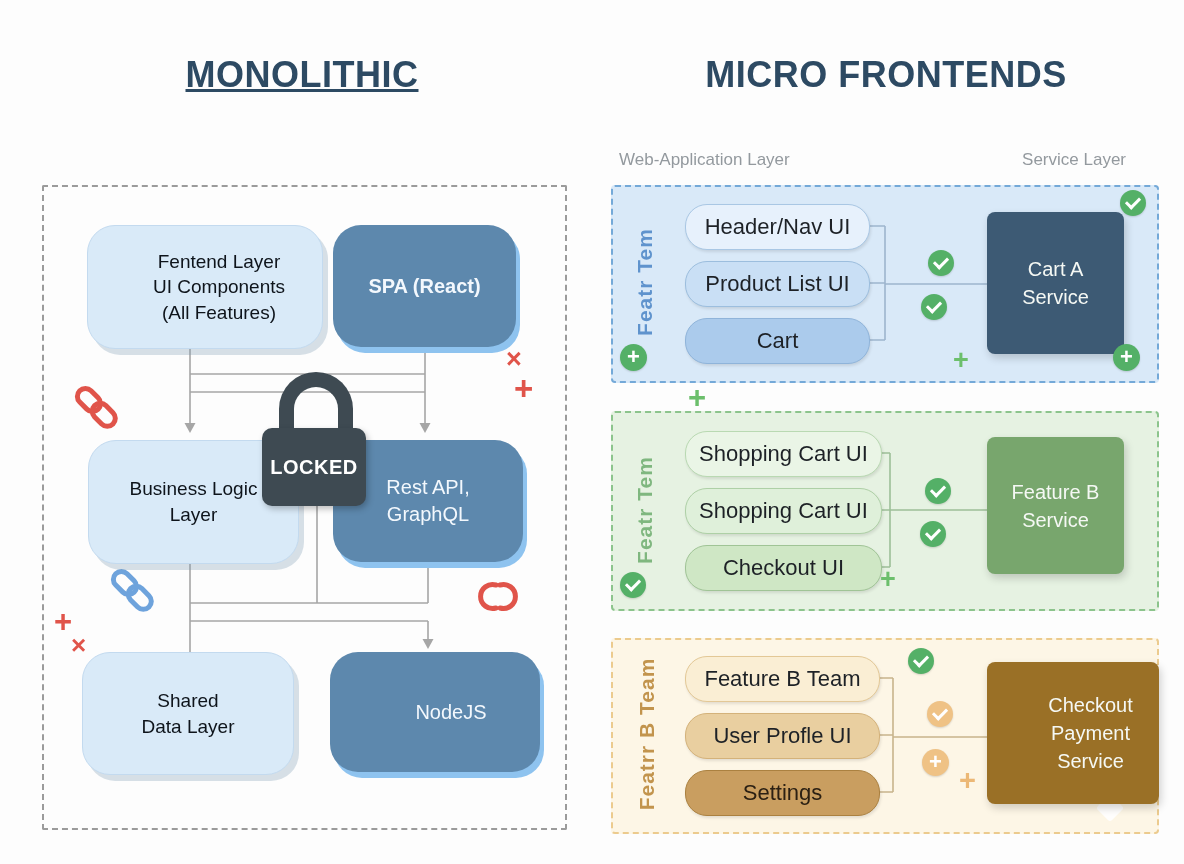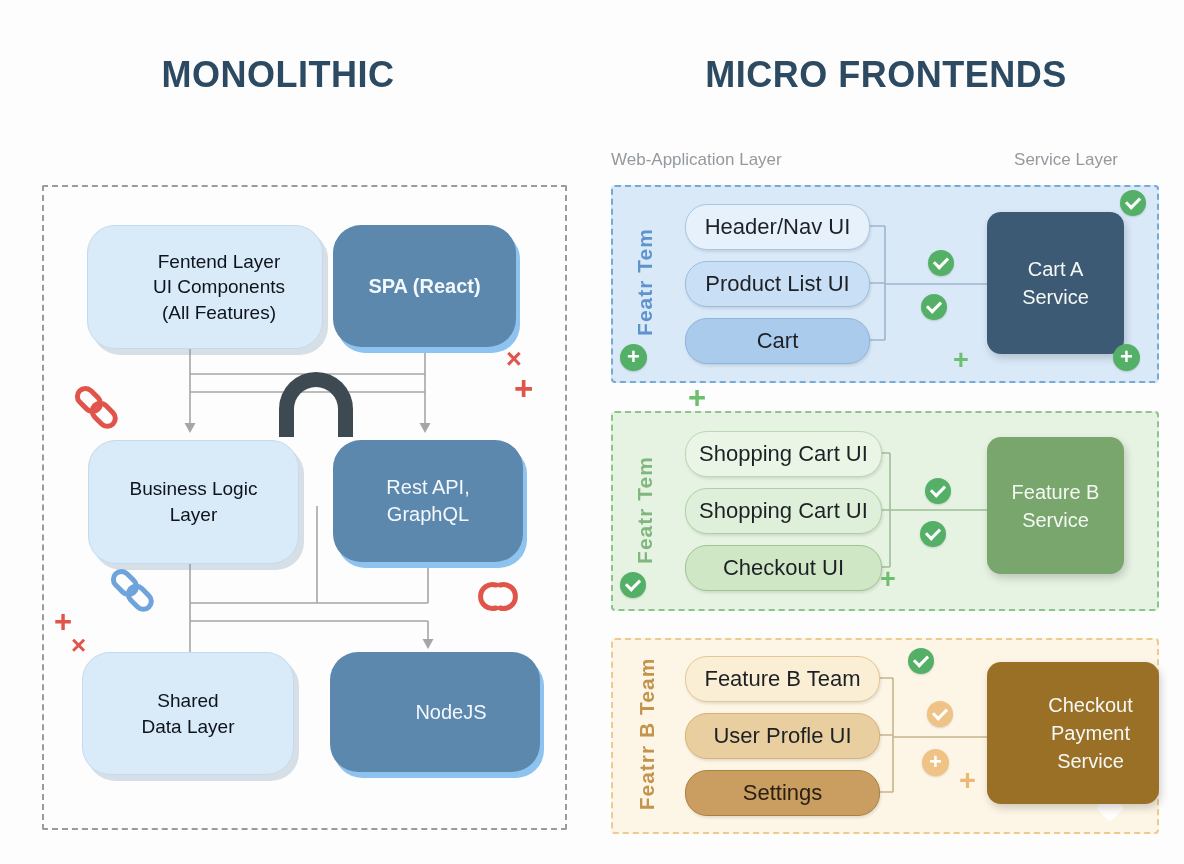--- a/index.html
+++ b/index.html
@@ -6,24 +6,24 @@
   body{
     width:1184px;height:864px;position:relative;overflow:hidden;
     background:#fdfdfd;
     font-family:"Liberation Sans", sans-serif;
   }
   
   .title{
     position:absolute;top:54px;width:420px;text-align:center;
     font-size:36px;font-weight:800;color:var(--title);letter-spacing:.5px;
   }
-  .title-left{left:68px;}
+  .title-left{left:92px;text-decoration:underline;}
   .title-right{left:676px;}
   .layer-label{
-    position:absolute;top:150px;font-size:17px;color:var(--label_gray);
+    position:absolute;top:150px;font-size:17px;color:var(--label_gray);margin-left:8px;
   }
   .layer-label.web{left:611px;}
   .layer-label.svc{left:1004px;width:114px;text-align:right;}
 
   
   .mono-panel{
     position:absolute;left:42px;top:185px;width:521px;height:641px;
     border:2px dashed #9b9b9b;border-radius:2px;z-index:1;
   }
   .mono-box{
@@ -68,21 +68,21 @@
     position:absolute;width:170px;height:26px;text-align:center;z-index:3;
     transform:rotate(-90deg);font-weight:700;font-size:21px;letter-spacing:1px;
   }
   .pill{
     position:absolute;height:44px;border-radius:22px;z-index:3;
     display:flex;align-items:center;justify-content:center;
     font-size:22px;font-weight:500;color:#1d2126;
     box-shadow:1px 2px 3px rgba(0,0,0,.10);
   }
   .svc-box{
-    position:absolute;left:987px;width:137px;z-index:3;border-radius:14px;
+    position:absolute;left:987px;width:137px;z-index:3;border-radius:8px;
     display:flex;align-items:center;justify-content:center;text-align:center;
     white-space:pre-line;color:#f5f8f4;font-size:20px;font-weight:500;line-height:1.4;
     box-shadow:2px 4px 8px rgba(0,0,0,.18);
   }
   
   .chk,.pluscirc{
     position:absolute;z-index:5;border-radius:50%;
     display:flex;align-items:center;justify-content:center;
     box-shadow:0 1px 2px rgba(0,0,0,.15);
   }
@@ -161,20 +161,21 @@
 <div class="mono-box mono-light pre" style="left:88px;top:440px;width:209px;height:122px;">Business Logic
 Layer</div>
 <div class="mono-box mono-blue pre" style="left:333px;top:440px;width:190px;height:122px;">Rest API,
 GraphQL</div>
 <div class="mono-box mono-light pre" style="left:82px;top:652px;width:210px;height:121px;">Shared
 Data Layer</div>
 <div class="mono-box mono-blue pre" style="left:330px;top:652px;width:178px;height:120px;padding-left:32px;">NodeJS</div>
 
 <div class="lock">
   <div class="shackle"></div>
+  <div class="body pre">LOCKED</div>
 </div>
 
 <span class="mark red pre" style="left:506px;top:346px;font-size:27px;">×</span>
 <span class="mark red pre" style="left:514px;top:372px;font-size:33px;">+</span>
 <span class="mark red pre" style="left:54px;top:606px;font-size:31px;">+</span>
 <span class="mark red pre" style="left:71px;top:632px;font-size:26px;">×</span>
 
 <div class="row-panel row1"></div>
 <div class="row-panel row2"></div>
 <div class="row-panel row3"></div>

